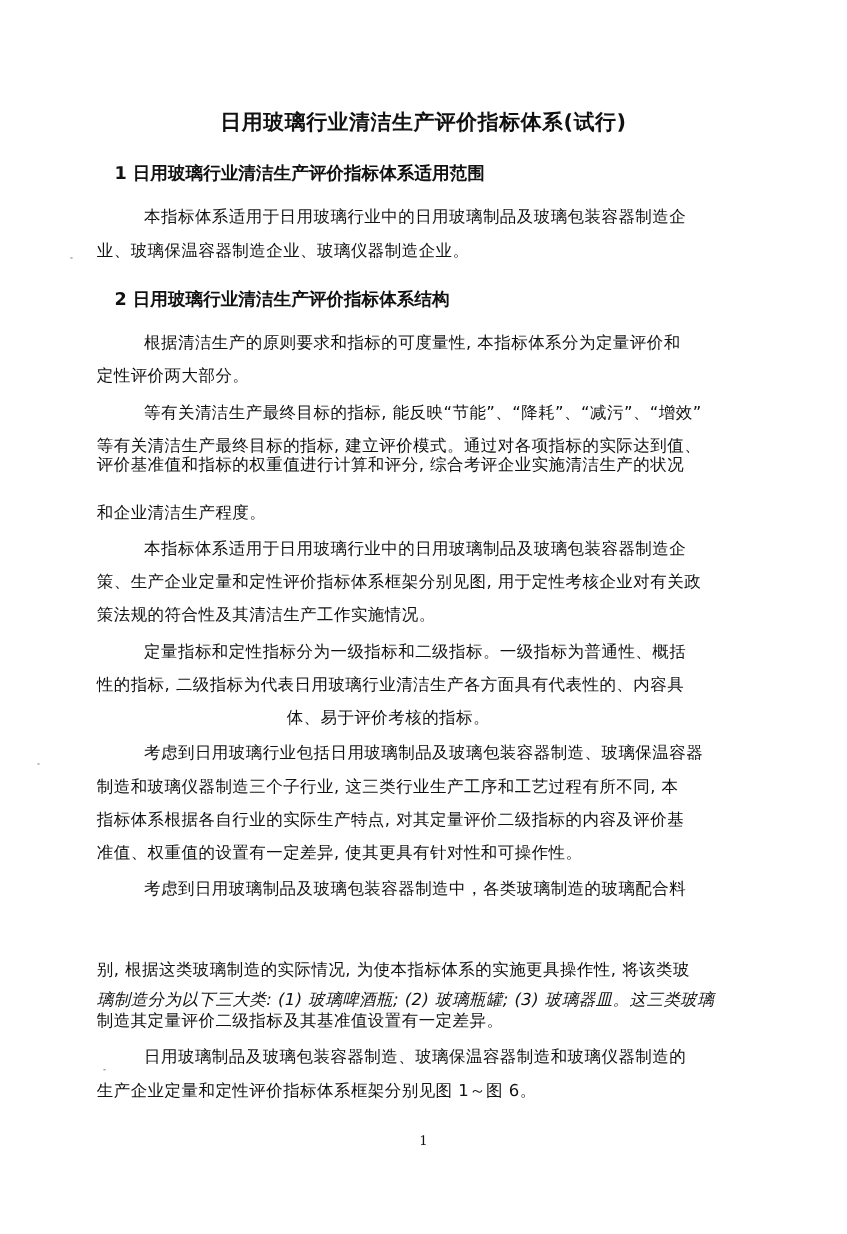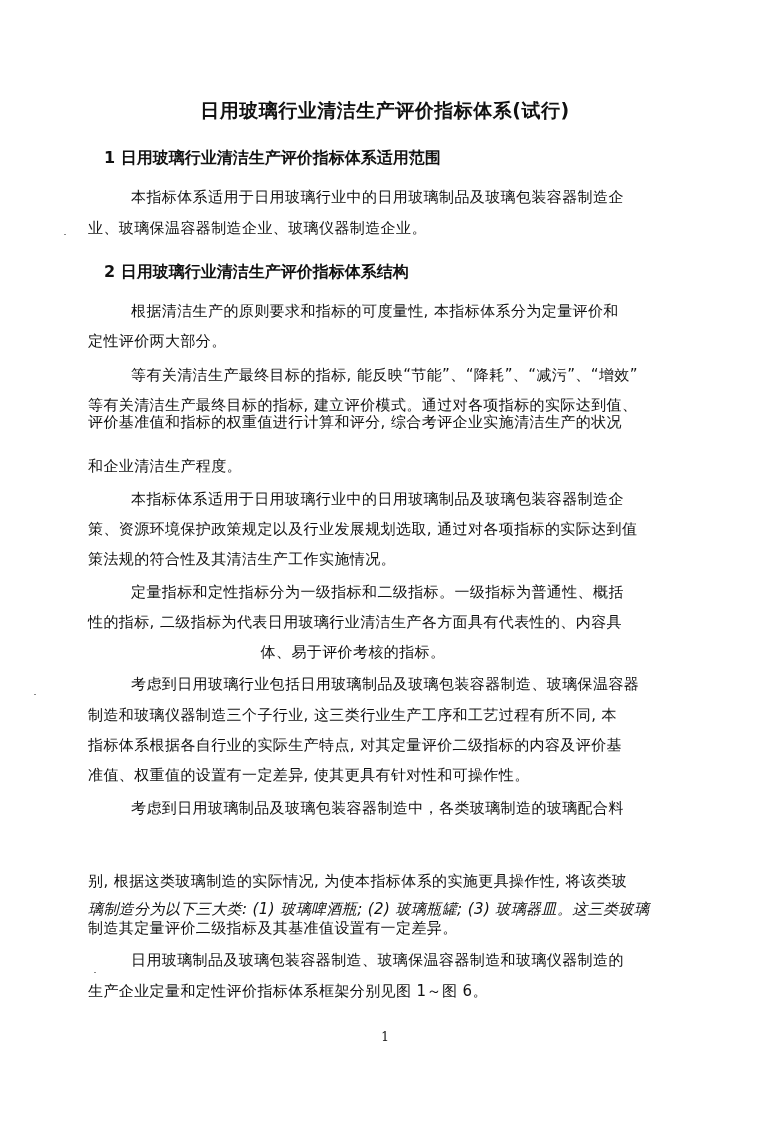--- a/index.html
+++ b/index.html
@@ -29,21 +29,21 @@
   <div class="h" style="top:262px;">2  日用玻璃行业清洁生产评价指标体系结构</div>
   <div class="line indent" style="top:302px;">根据清洁生产的原则要求和指标的可度量性, 本指标体系分为定量评价和</div>
   <div class="line" style="top:332px;">定性评价两大部分。</div>
 
   <div class="line indent" style="top:366px;">等有关清洁生产最终目标的指标, 能反映“节能”、“降耗”、“减污”、“增效”</div>
   <div class="line" style="top:396px;">等有关清洁生产最终目标的指标, 建立评价模式。通过对各项指标的实际达到值、</div>
   <div class="line" style="top:413px;">评价基准值和指标的权重值进行计算和评分, 综合考评企业实施清洁生产的状况</div>
   <div class="line" style="top:457px;">和企业清洁生产程度。</div>
 
   <div class="line indent" style="top:490px;">本指标体系适用于日用玻璃行业中的日用玻璃制品及玻璃包装容器制造企</div>
-  <div class="line" style="top:520px;">策、资源环境保护政策规定以及行业发展规划选取, 通过对各项指标的实际达到值</div>
+  <div class="line" style="top:520px;">策、生产企业定量和定性评价指标体系框架分别见图, 用于定性考核企业对有关政</div>
   <div class="line" style="top:550px;">策法规的符合性及其清洁生产工作实施情况。</div>
 
   <div class="line indent" style="top:583px;">定量指标和定性指标分为一级指标和二级指标。一级指标为普通性、概括</div>
   <div class="line" style="top:613px;">性的指标, 二级指标为代表日用玻璃行业清洁生产各方面具有代表性的、内容具</div>
   <div class="line" style="top:643px;text-align:center;">体、易于评价考核的指标。</div>
 
   <div class="line indent" style="top:675px;">考虑到日用玻璃行业包括日用玻璃制品及玻璃包装容器制造、玻璃保温容器</div>
   <div class="line" style="top:706px;">制造和玻璃仪器制造三个子行业, 这三类行业生产工序和工艺过程有所不同, 本</div>
   <div class="line" style="top:736px;">指标体系根据各自行业的实际生产特点, 对其定量评价二级指标的内容及评价基</div>
   <div class="line" style="top:766px;">准值、权重值的设置有一定差异, 使其更具有针对性和可操作性。</div>

